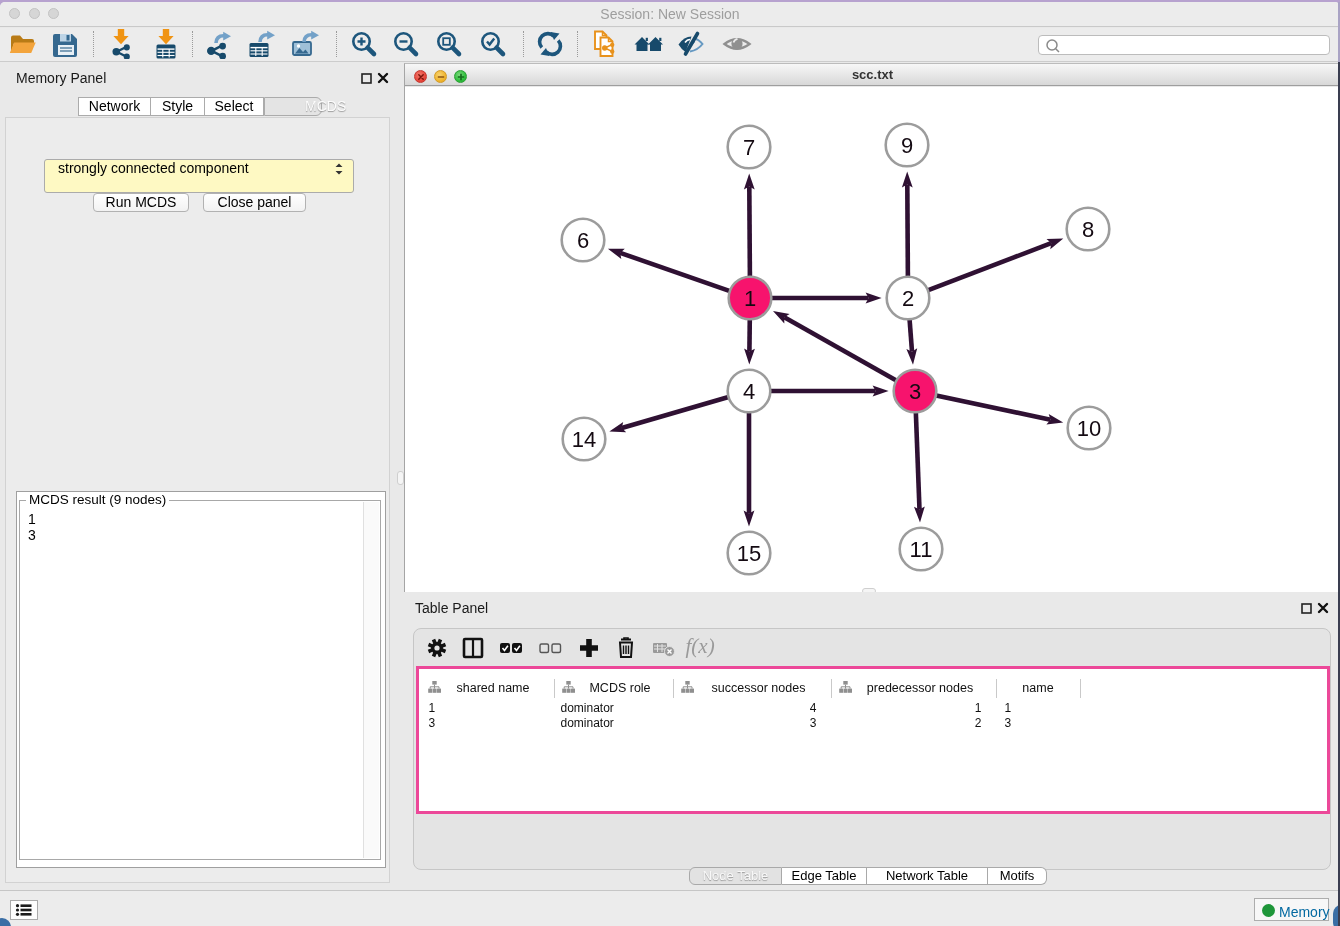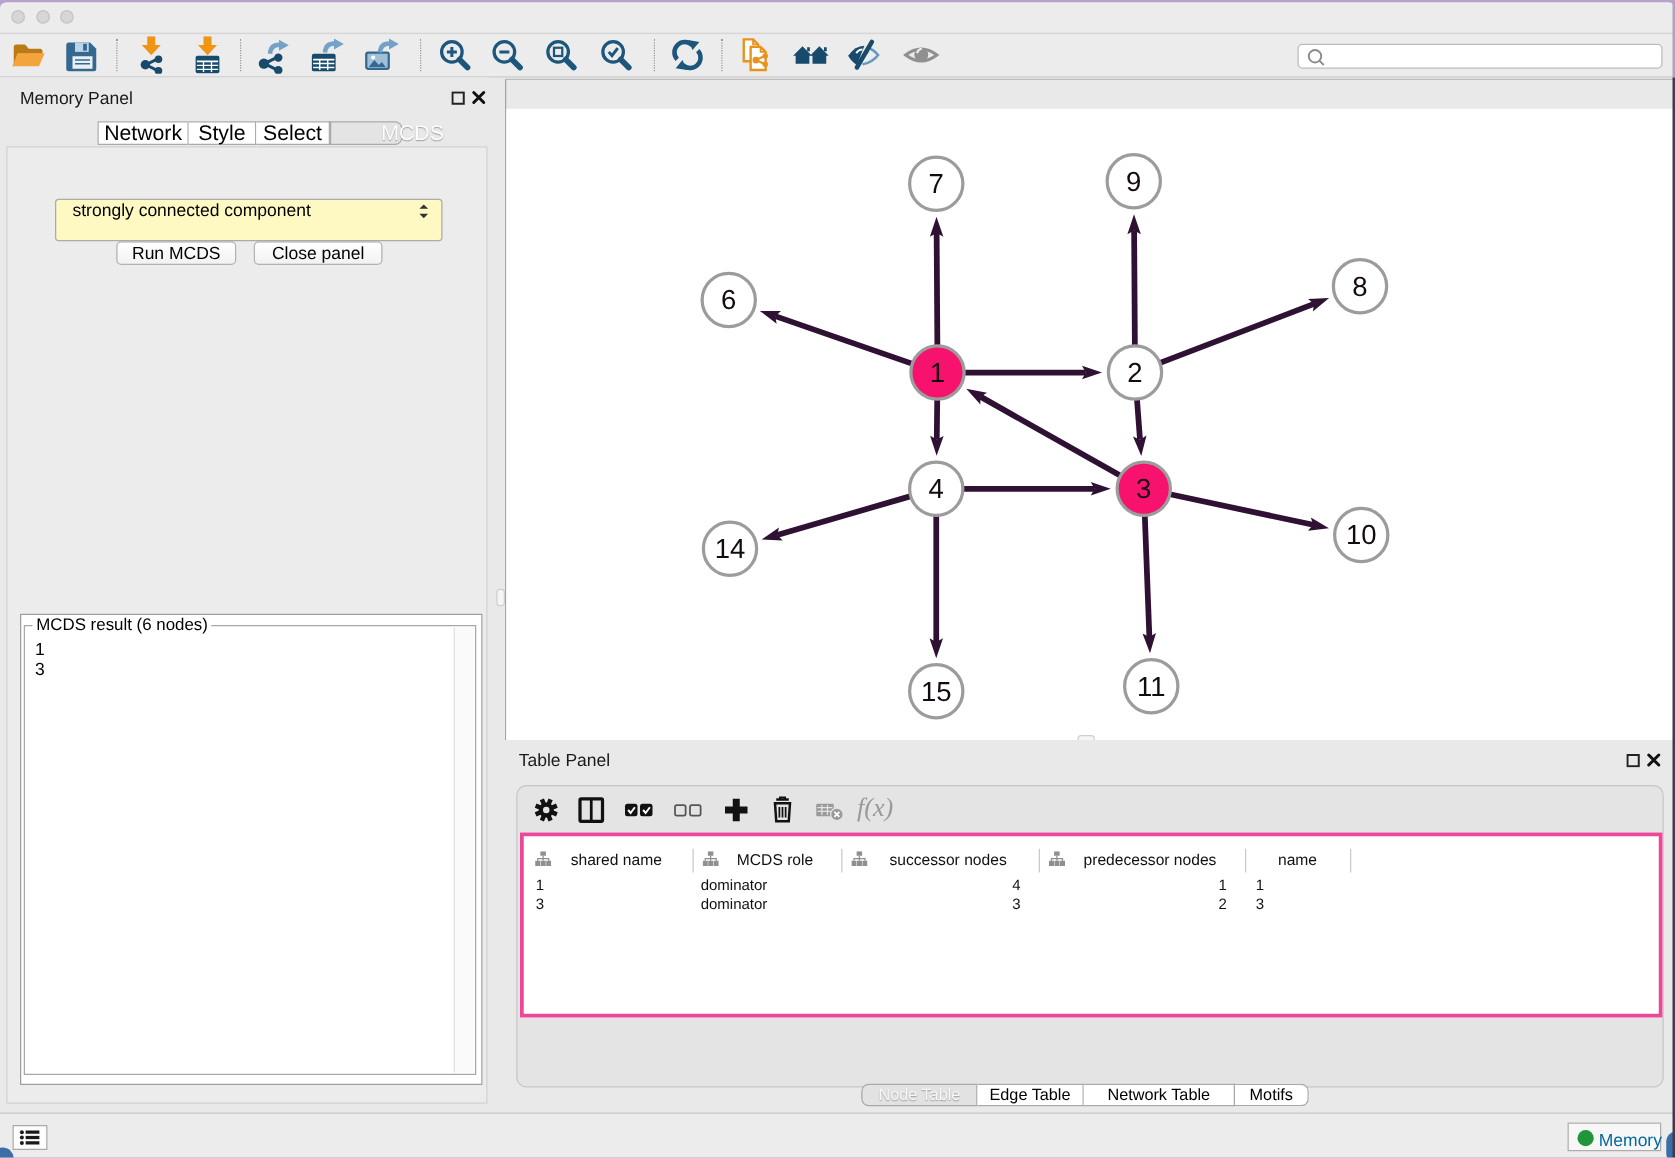--- a/index.html
+++ b/index.html
@@ -12,21 +12,21 @@
 .tl { position:absolute; top:5.5px; width:11px; height:11px; border-radius:50%; background:#d6d6d6; border:1px solid #c3c3c3; }
 #wtitle { position:absolute; top:4px; left:0; width:100%; text-align:center; font-size:14px; color:#9e9e9e; }
 
 #toolbar { position:absolute; left:0; top:28px; width:1340px; height:34px; background:#ececec; border-bottom:1px solid #cccccc; }
 .tbi { position:absolute; top:1px; }
 .tbsep { position:absolute; top:3px; width:0px; height:26px; border-left:1px dotted #9a9a9a; }
 #searchbox { position:absolute; left:1038px; top:6.5px; width:292px; height:20px; background:#ffffff; border:1px solid #bcbcbc; border-radius:4px; }
 
 #controlpanel { position:absolute; left:0; top:62px; width:391px; height:828px; background:#e9e9e9; }
 #cp-title { position:absolute; left:16px; top:8px; font-size:14px; color:#1a1a1a; }
-.paneltab { position:absolute; height:19px; background:#ffffff; border:1px solid #ababab; font-size:17px; color:#000; text-align:center; line-height:17px; }
+.paneltab { position:absolute; height:19px; background:#ffffff; border:1px solid #ababab; font-size:14px; color:#000; text-align:center; line-height:17px; }
 .paneltab.sel { background:#e4e4e4; color:#fdfdfd; text-shadow:0 1px 1px #9a9a9a; border-color:#ababab;padding-left:40px; }
 #cp-pane { position:absolute; left:5px; top:55px; width:385px; height:766px; border:1px solid #d2d2d2; background:#ececec; }
 #optlabel { position:absolute; left:0; top:75px; width:100%; text-align:center; font-size:14px; color:#000; }
 #dropdown { position:absolute; left:44px; top:97px; width:310px; height:34px; background:#fef9c3; border:1px solid #ababab; border-radius:3px; font-size:14px; color:#000; line-height:17px; padding-left:13px; }
 .btn { position:absolute; height:19px; background:linear-gradient(#ffffff,#f2f2f2); border:1px solid #b2b2b2; border-radius:4px; font-size:14px; color:#000; text-align:center; line-height:17px; }
 #mcdsbox { position:absolute; left:16px; top:429px; width:370px; height:377px; background:#ffffff; border:1px solid #9f9f9f; }
 #mcdsfs { position:absolute; left:2px; top:8px; width:362px; height:360px; border:1px solid #a8a8a8; }
 #mcdslegend { position:absolute; left:6px; top:-9px; background:#ffffff; padding:0 3px; font-size:13.5px; color:#000; }
 #mcdsscroll { position:absolute; right:1px; top:1px; width:16px; height:356px; background:#fafafa; border-left:1px solid #e0e0e0; }
 
@@ -51,20 +51,21 @@
 #memorybtn { position:absolute; right:11px; top:7px; width:75px; height:23px; background:#f7f7f7; border:1px solid #adadad; font-size:14px; color:#0369a1; }
 #listbtn { position:absolute; left:10px; top:9px; width:28px; height:20px; background:#fdfdfd; border:1px solid #aaaaaa; }
 </style>
 </head>
 <body>
 <div id="win"></div>
 <div id="titlebar">
   <div class="tl" style="left:9px;"></div>
   <div class="tl" style="left:28.5px;"></div>
   <div class="tl" style="left:48px;"></div>
+  <div id="wtitle">Session: New Session</div>
 </div>
 <div id="toolbar">
   <svg class="tbi" style="left:7px" width="30" height="30" viewBox="0 0 30 30">
       <path fill="#b97b16" d="M4,24 V8.5 q0-2 2-2 h7 l3,3.5 h9 q2,0 2,2 V14 H7 Z"></path>
       <path fill="#f3a43c" d="M7.2,13.5 h21.5 l-4.5,10.5 H2.8 Z"></path>
     </svg>
   <svg class="tbi" style="left:51px" width="30" height="30" viewBox="0 0 30 30">
       <path fill="#35688f" d="M2,7 q0-2 2-2 h17 l5,5 v16 q0,2 -2,2 h-20 q-2,0 -2-2 Z"></path>
       <rect x="9" y="5" width="11" height="7.5" fill="#bdd4e6"></rect>
       <rect x="15.5" y="6" width="3" height="5.5" fill="#35688f"></rect>
@@ -215,28 +216,46 @@
   <div id="cp-pane"></div>
   <div id="dropdown">strongly connected component
     <svg width="10" height="14" style="position:absolute;right:9px;top:2px" viewBox="0 0 10 14">
         <path d="M1.5,5 L5,1.5 L8.5,5 Z M1.5,9 L5,12.5 L8.5,9 Z" fill="#333"></path>
       </svg>
   </div>
   <div class="btn" style="left:93px;top:131px;width:96px;">Run MCDS</div>
   <div class="btn" style="left:203px;top:131px;width:103px;">Close panel</div>
   <div id="mcdsbox">
     <div id="mcdsfs">
-        <div id="mcdslegend">MCDS result (6 nodes)</div>
+        <div id="mcdslegend">MCDS result (9 nodes)</div>
       <div style="position:absolute;left:8px;top:11px;font-size:14px;color:#000;line-height:15.5px;">1<br>3</div>
       <div id="mcdsscroll"></div>
     </div>
   </div>
 </div>
 
 <div id="netwin">
+  <div id="nettitle">
+    <div class="mac" style="left:9px;background:radial-gradient(circle at 40% 35%, #f07a6d, #e8473c 60%, #d63a2f); border:0.5px solid #c33931;">
+        <svg width="12" height="12" viewBox="0 0 12 12" style="position:absolute;left:0px;top:0px">
+          <path d="M3.8,3.8 L8.2,8.2 M8.2,3.8 L3.8,8.2" stroke="#7e150d" stroke-width="1.5" stroke-linecap="round"></path>
+        </svg>
+      </div>
+    <div class="mac" style="left:29px;background:radial-gradient(circle at 40% 35%, #f8d270, #f0b52e 60%, #e3a41f); border:0.5px solid #d29b27;">
+        <svg width="12" height="12" viewBox="0 0 12 12" style="position:absolute;left:0px;top:0px">
+          <line x1="2.8" y1="6" x2="9.2" y2="6" stroke="#99621a" stroke-width="1.7"></line>
+        </svg>
+      </div>
+    <div class="mac" style="left:49px;background:radial-gradient(circle at 40% 35%, #7dd87d, #2fbf3d 60%, #24a932); border:0.5px solid #2b9e35;">
+        <svg width="12" height="12" viewBox="0 0 12 12" style="position:absolute;left:0px;top:0px">
+          <path d="M2.8,6 L9.2,6 M6,2.8 L6,9.2" stroke="#156e1d" stroke-width="1.7"></path>
+        </svg>
+      </div>
+    <span class="t">scc.txt</span>
+  </div>
   <div id="netcanvas">
     <svg width="934" height="506" viewBox="0 0 934 506">
 <g stroke="#2f1133" stroke-width="4.6" fill="#2f1133">
 <line x1="344.9" y1="190.6" x2="344.3" y2="99.4"></line>
 <path d="M344.2,86.4 L349.7,102.4 L344.3,99.4 L338.9,102.4 Z" stroke="none"></path>
 <line x1="325.7" y1="204.3" x2="215.2" y2="165.9"></line>
 <path d="M202.9,161.7 L219.8,161.8 L215.2,165.9 L216.3,172.0 Z" stroke="none"></path>
 <line x1="365.4" y1="211.0" x2="463.6" y2="211.0"></line>
 <path d="M476.6,211.0 L460.6,216.4 L463.6,211.0 L460.6,205.6 Z" stroke="none"></path>
 <line x1="344.8" y1="231.4" x2="344.4" y2="264.6"></line>

